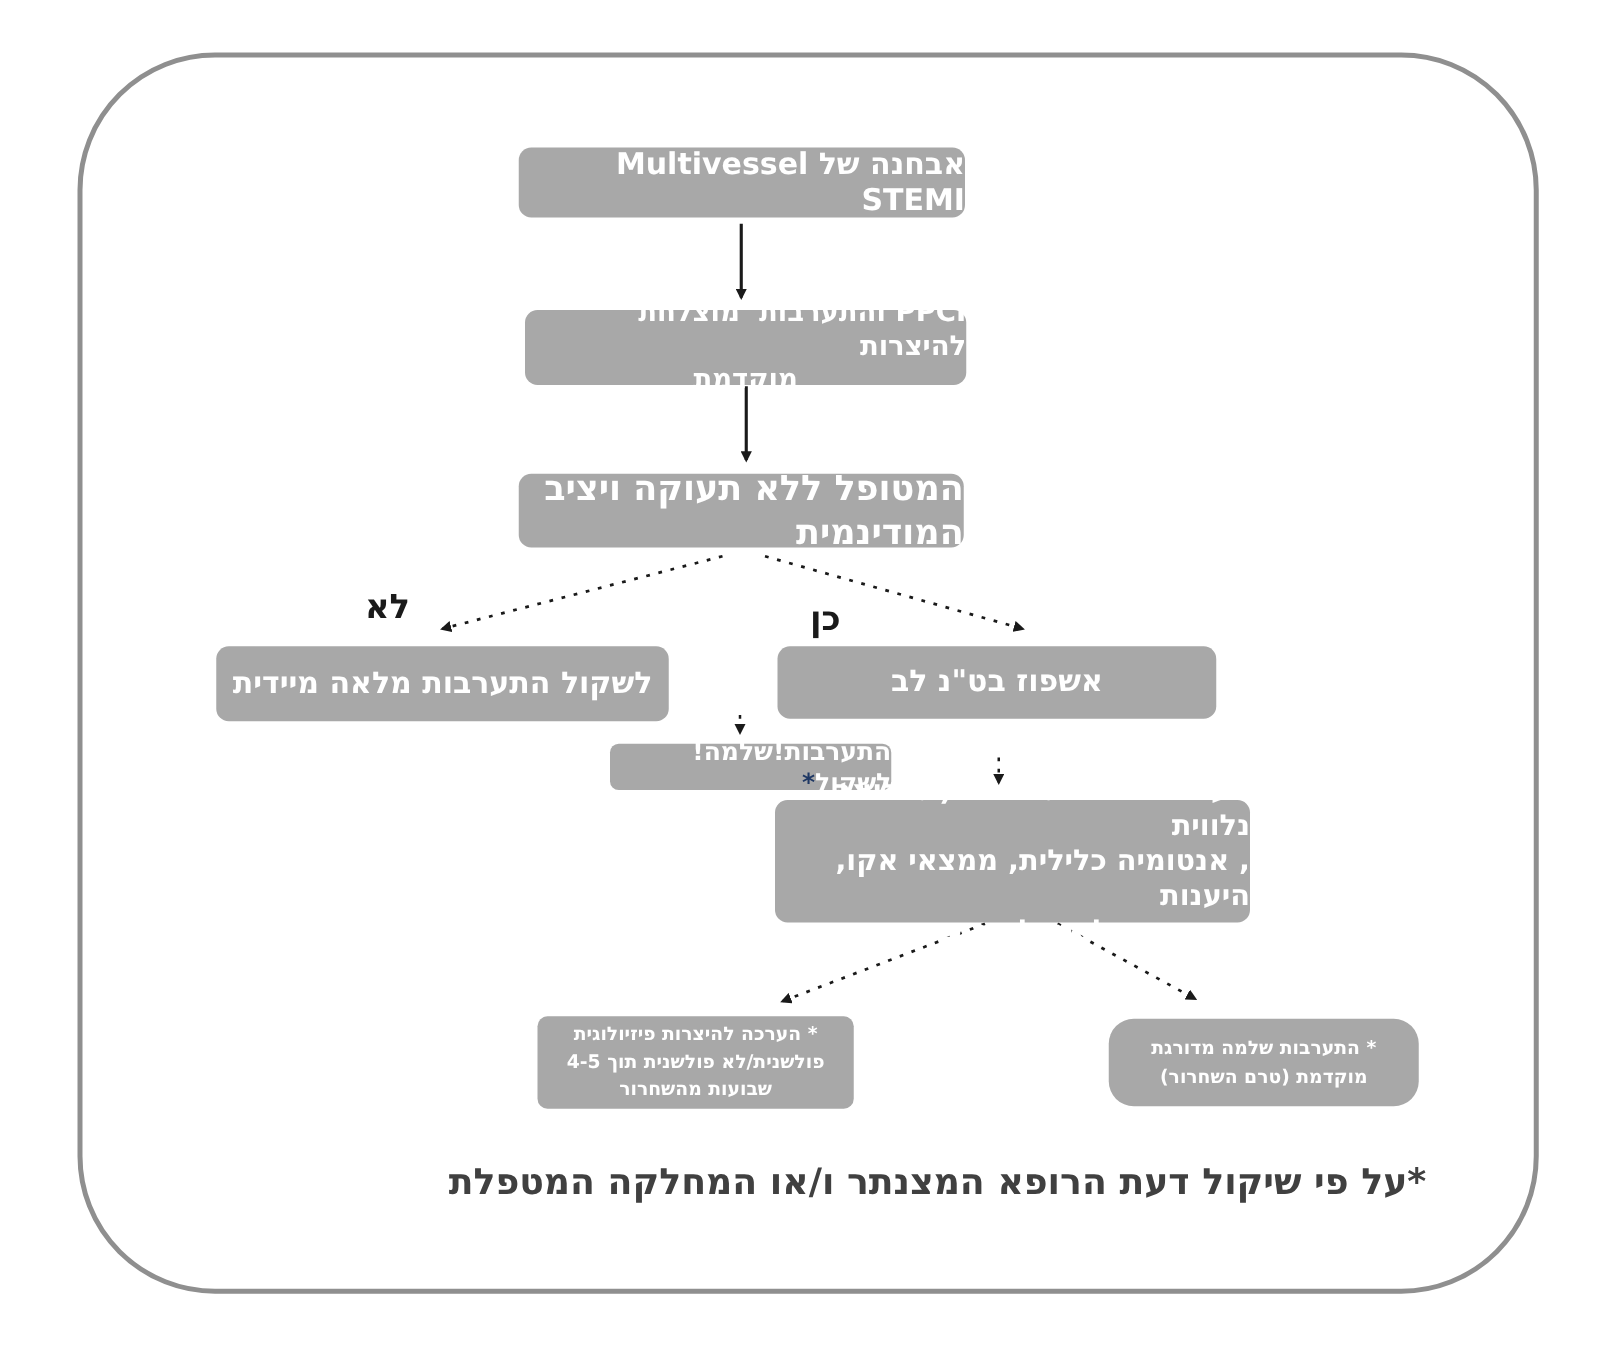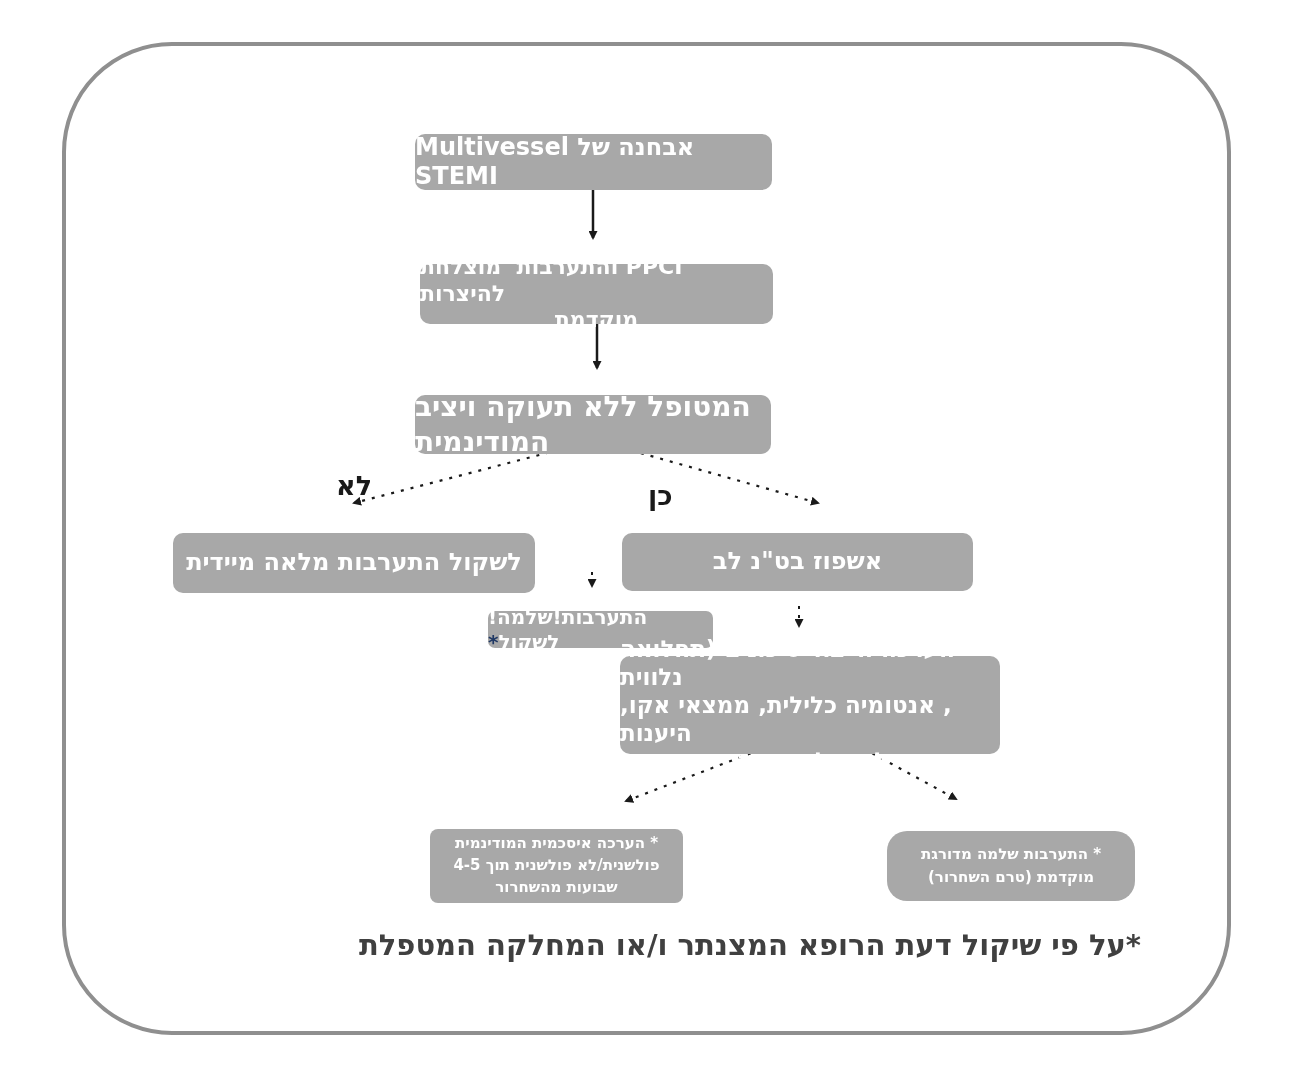--- a/index.html
+++ b/index.html
@@ -21,26 +21,25 @@
   }
   .node {
     position: absolute;
     background: #a8a8a8;
     color: #ffffff;
     border-radius: 10px;
     display: flex;
     flex-direction: column;
     align-items: center;
     justify-content: center;
-    text-align: left;
+    text-align: right;
     font-weight: bold;
     box-sizing: border-box;
     white-space: pre-wrap;
     line-height: 1.22;
-    margin-top: 16px;
   }
   .node .line { display: block; }
   .branch-label {
     position: absolute;
     color: #1a1a1a;
     font-weight: bold;
     font-size: 27px;
   }
   #footnote {
     position: absolute;
@@ -84,21 +83,21 @@
 
   <div class="node" dir="rtl" style="left:420px; top:248px; width:353px; height:60px; font-size:22px;">
     <span class="line">PPCI והתערבות  מוצלחת להיצרות</span>
     <span class="line">מוקדמת</span>
   </div>
 
   <div class="node" dir="rtl" style="left:415px; top:379px; width:356px; height:59px; font-size:28px;">
     <span class="line">המטופל ללא תעוקה ויציב המודינמית</span>
   </div>
 
-  <div class="branch-label" dir="rtl" style="left:292px; top:470px;margin-left:44px;">לא</div>
+  <div class="branch-label" dir="rtl" style="left:292px; top:470px;">לא</div>
   <div class="branch-label" dir="rtl" style="left:648px; top:480px;">כן</div>
 
   <div class="node" dir="rtl" style="left:173px; top:517px; width:362px; height:60px; font-size:24px;">
     <span class="line">לשקול התערבות מלאה מיידית</span>
   </div>
 
   <div class="node" dir="rtl" style="left:622px; top:517px; width:351px; height:58px; font-size:24px;">
     <span class="line">אשפוז בט"נ לב</span>
   </div>
 
@@ -106,21 +105,21 @@
     <span class="line"><span>התערבות!שלמה!לשקול</span><span class="star-dark">*</span></span>
   </div>
 
   <div class="node" dir="rtl" style="left:620px; top:640px; width:380px; height:98px; font-size:23px;">
     <span class="line">הערכה וריבוד סיכונים (תחלואה נלווית</span>
     <span class="line">, אנטומיה כלילית, ממצאי אקו, היענות</span>
     <span class="line">לטיפול תרופתי</span>
   </div>
 
   <div class="node" dir="rtl" style="left:430px; top:813px; width:253px; height:74px; font-size:15px; line-height:1.45; border-radius:8px;">
-    <span class="line">* הערכה איסכמית המודינמית</span>
+    <span class="line">* הערכה להיצרות פיזיולוגית</span>
     <span class="line">פולשנית/לא פולשנית תוך 4-5</span>
     <span class="line">שבועות מהשחרור</span>
   </div>
 
   <div class="node" dir="rtl" style="left:887px; top:815px; width:248px; height:70px; font-size:15px; line-height:1.55; border-radius:20px;">
     <span class="line">* התערבות שלמה מדורגת</span>
     <span class="line">מוקדמת (טרם השחרור)</span>
   </div>
 
   <div id="footnote">*על פי שיקול דעת הרופא המצנתר ו/או המחלקה המטפלת</div>

